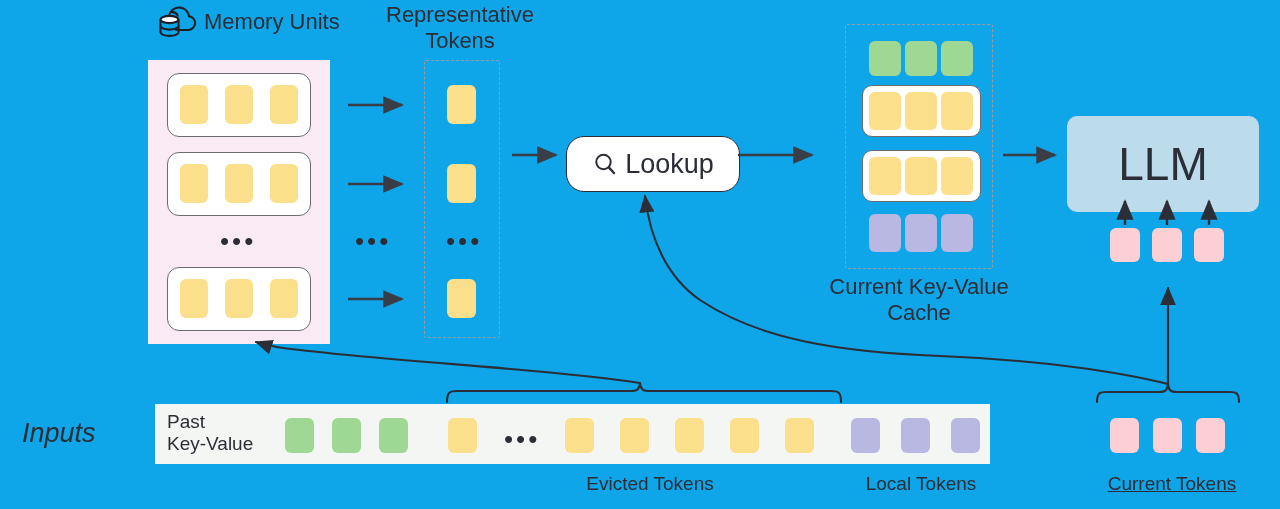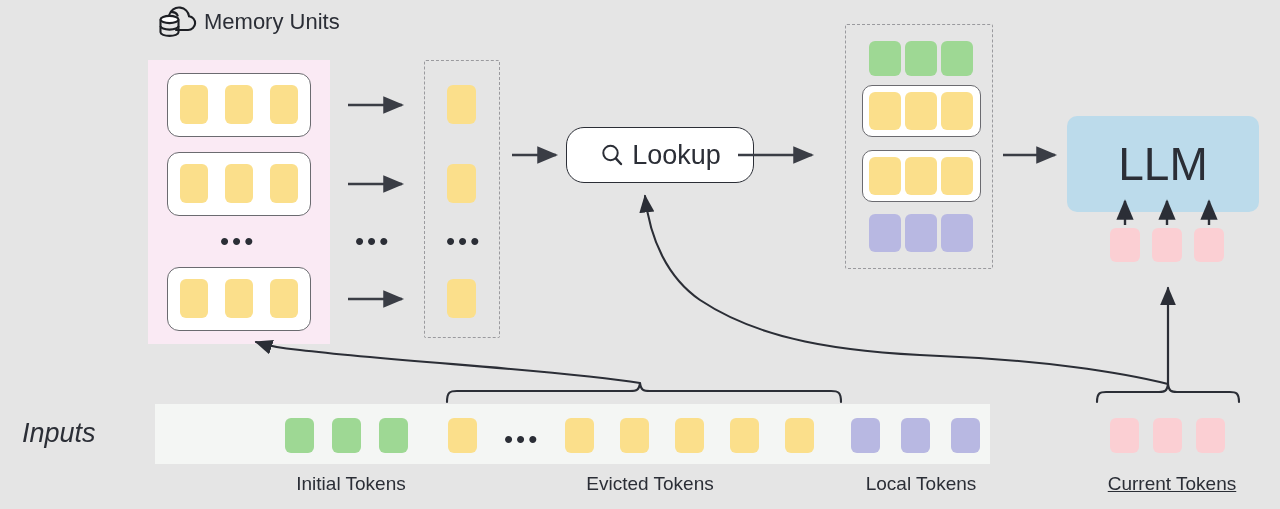--- a/index.html
+++ b/index.html
@@ -9,21 +9,21 @@
     background: #ffffff;
   }
   body {
     font-family: "Liberation Sans", sans-serif;
     color: #2b2e36;
   }
   #stage {
     position: relative;
     width: 1280px;
     height: 509px;
-    background: #e5e5e5;
+    background: #0ea5e9;
     overflow: hidden;
   }
   .abs { position: absolute; }
 
   
   .lbl {
     position: absolute;
     color: #2b2e36;
     line-height: 1.18;
     white-space: pre-line;
@@ -114,20 +114,22 @@
     <svg width="44" height="42" viewBox="0 0 44 42" fill="none">
       <path d="M14 12.5c1.3-5.2 6.1-8.6 11.3-7.9 4.6.6 8.1 4.2 8.7 8.6 3.6.4 6.3 3.5 6.1 7.2-.2 3.7-3.3 6.6-7 6.6H21" stroke="#1d1f24" stroke-width="2.1" stroke-linecap="round" fill="none"></path>
       <path d="M16.5 9.2c2.6-.4 5.1 1 6.2 3.4" stroke="#1d1f24" stroke-width="2.1" stroke-linecap="round" fill="none"></path>
       <ellipse cx="14.5" cy="16.5" rx="9" ry="3.6" stroke="#1d1f24" stroke-width="2.1" fill="#fff"></ellipse>
       <path d="M5.5 16.5v12.8c0 2 4 3.6 9 3.6s9-1.6 9-3.6V16.5" stroke="#1d1f24" stroke-width="2.1" fill="none"></path>
       <path d="M5.5 23c0 2 4 3.6 9 3.6s9-1.6 9-3.6" stroke="#1d1f24" stroke-width="2.1" fill="none"></path>
     </svg>
   </div>
   <div class="lbl lbl-med" style="left:204px; top:9px;">Memory Units</div>
 
+  <div class="lbl lbl-med center" style="left:375px; top:2px; width:170px;">Representative
+Tokens</div>
 
   <div class="lbl lbl-big" style="left:22px; top:418px;font-style:italic;">Inputs</div>
 
   <div class="pink-panel" style="left:148px; top:60px; width:182px; height:284px;"></div>
 
   <div class="unit-card" style="left:167px; top:73px; width:144px; height:64px;"></div>
   <div class="tok tok-yellow" style="left:180px; top:85px; width:28px; height:39px;"></div>
   <div class="tok tok-yellow" style="left:225px; top:85px; width:28px; height:39px;"></div>
   <div class="tok tok-yellow" style="left:270px; top:85px; width:28px; height:39px;"></div>
 
@@ -144,21 +146,21 @@
   <div class="tok tok-yellow" style="left:270px; top:279px; width:28px; height:39px;"></div>
 
   <div class="dots" style="left:355px; top:228px;">•••</div>
 
   <div class="dashed-box" style="left:424px; top:60px; width:76px; height:278px;"></div>
   <div class="tok tok-yellow" style="left:447px; top:85px; width:29px; height:39px;"></div>
   <div class="tok tok-yellow" style="left:447px; top:164px; width:29px; height:39px;"></div>
   <div class="dots" style="left:446px; top:228px;">•••</div>
   <div class="tok tok-yellow" style="left:447px; top:279px; width:29px; height:39px;"></div>
 
-  <div class="lookup-box" style="left:566px; top:127px; width:188px; height:56px;">
+  <div class="lookup-box" style="left:566px; top:136px; width:174px; height:56px;">
     <span style="display:inline-flex;">
       <svg width="26" height="26" viewBox="0 0 26 26" fill="none">
         <circle cx="11.5" cy="11" r="7.2" stroke="#2b2e36" stroke-width="2" fill="none"></circle>
         <path d="M16.8 16.4 L22 22" stroke="#2b2e36" stroke-width="2.4" stroke-linecap="round"></path>
       </svg>
     </span>
     <span class="lbl-big" style="position:static;">Lookup</span>
   </div>
 
   <div class="dashed-box" style="left:845px; top:24px; width:148px; height:245px;"></div>
@@ -174,30 +176,34 @@
 
   <div class="unit-card" style="left:862px; top:150px; width:119px; height:52px; border-radius:10px;"></div>
   <div class="tok tok-yellow" style="left:869px; top:157px; width:32px; height:38px;"></div>
   <div class="tok tok-yellow" style="left:905px; top:157px; width:32px; height:38px;"></div>
   <div class="tok tok-yellow" style="left:941px; top:157px; width:32px; height:38px;"></div>
 
   <div class="tok tok-purple" style="left:869px; top:214px; width:32px; height:38px;"></div>
   <div class="tok tok-purple" style="left:905px; top:214px; width:32px; height:38px;"></div>
   <div class="tok tok-purple" style="left:941px; top:214px; width:32px; height:38px;"></div>
 
+  <div class="lbl lbl-med center" style="left:824px; top:274px; width:190px;">Current Key-Value
+Cache</div>
 
   <div class="llm-box" style="left:1067px; top:116px; width:192px; height:96px;">
     <span>LLM</span>
   </div>
 
   <div class="tok tok-pink" style="left:1110px; top:228px; width:30px; height:34px;"></div>
   <div class="tok tok-pink" style="left:1152px; top:228px; width:30px; height:34px;"></div>
   <div class="tok tok-pink" style="left:1194px; top:228px; width:30px; height:34px;"></div>
 
   <div class="inputs-strip" style="left:155px; top:404px; width:835px; height:60px;"></div>
+  <div class="lbl lbl-sm" style="left:167px; top:411px;">Past
+Key-Value</div>
 
   <div class="tok tok-green" style="left:285px; top:418px; width:29px; height:35px;"></div>
   <div class="tok tok-green" style="left:332px; top:418px; width:29px; height:35px;"></div>
   <div class="tok tok-green" style="left:379px; top:418px; width:29px; height:35px;"></div>
 
   <div class="tok tok-yellow" style="left:448px; top:418px; width:29px; height:35px;"></div>
   <div class="dots" style="left:504px; top:426px;">•••</div>
   <div class="tok tok-yellow" style="left:565px; top:418px; width:29px; height:35px;"></div>
   <div class="tok tok-yellow" style="left:620px; top:418px; width:29px; height:35px;"></div>
   <div class="tok tok-yellow" style="left:675px; top:418px; width:29px; height:35px;"></div>
@@ -205,21 +211,20 @@
   <div class="tok tok-yellow" style="left:785px; top:418px; width:29px; height:35px;"></div>
 
   <div class="tok tok-purple" style="left:851px; top:418px; width:29px; height:35px;"></div>
   <div class="tok tok-purple" style="left:901px; top:418px; width:29px; height:35px;"></div>
   <div class="tok tok-purple" style="left:951px; top:418px; width:29px; height:35px;"></div>
 
   <div class="tok tok-pink" style="left:1110px; top:418px; width:29px; height:35px;"></div>
   <div class="tok tok-pink" style="left:1153px; top:418px; width:29px; height:35px;"></div>
   <div class="tok tok-pink" style="left:1196px; top:418px; width:29px; height:35px;"></div>
 
-  <div class="lbl lbl-sm center" style="left:266px; top:473px; width:170px;">Initial Tokens</div>
   <div class="lbl lbl-sm center" style="left:560px; top:473px; width:180px;">Evicted Tokens</div>
   <div class="lbl lbl-sm center" style="left:836px; top:473px; width:170px;">Local Tokens</div>
   <div class="lbl lbl-sm center" style="left:1082px; top:473px; width:180px;text-decoration:underline;">Current Tokens</div>
 
   <svg class="overlay" viewBox="0 0 1280 509">
     <defs>
       <marker id="ah" markerWidth="9" markerHeight="9" refX="7.2" refY="3.4" orient="auto" markerUnits="strokeWidth">
         <path d="M0,0 L8,3.4 L0,6.8 z" fill="#3a3d45"></path>
       </marker>
       <marker id="ah2" markerWidth="10" markerHeight="10" refX="7.8" refY="3.6" orient="auto" markerUnits="strokeWidth">

